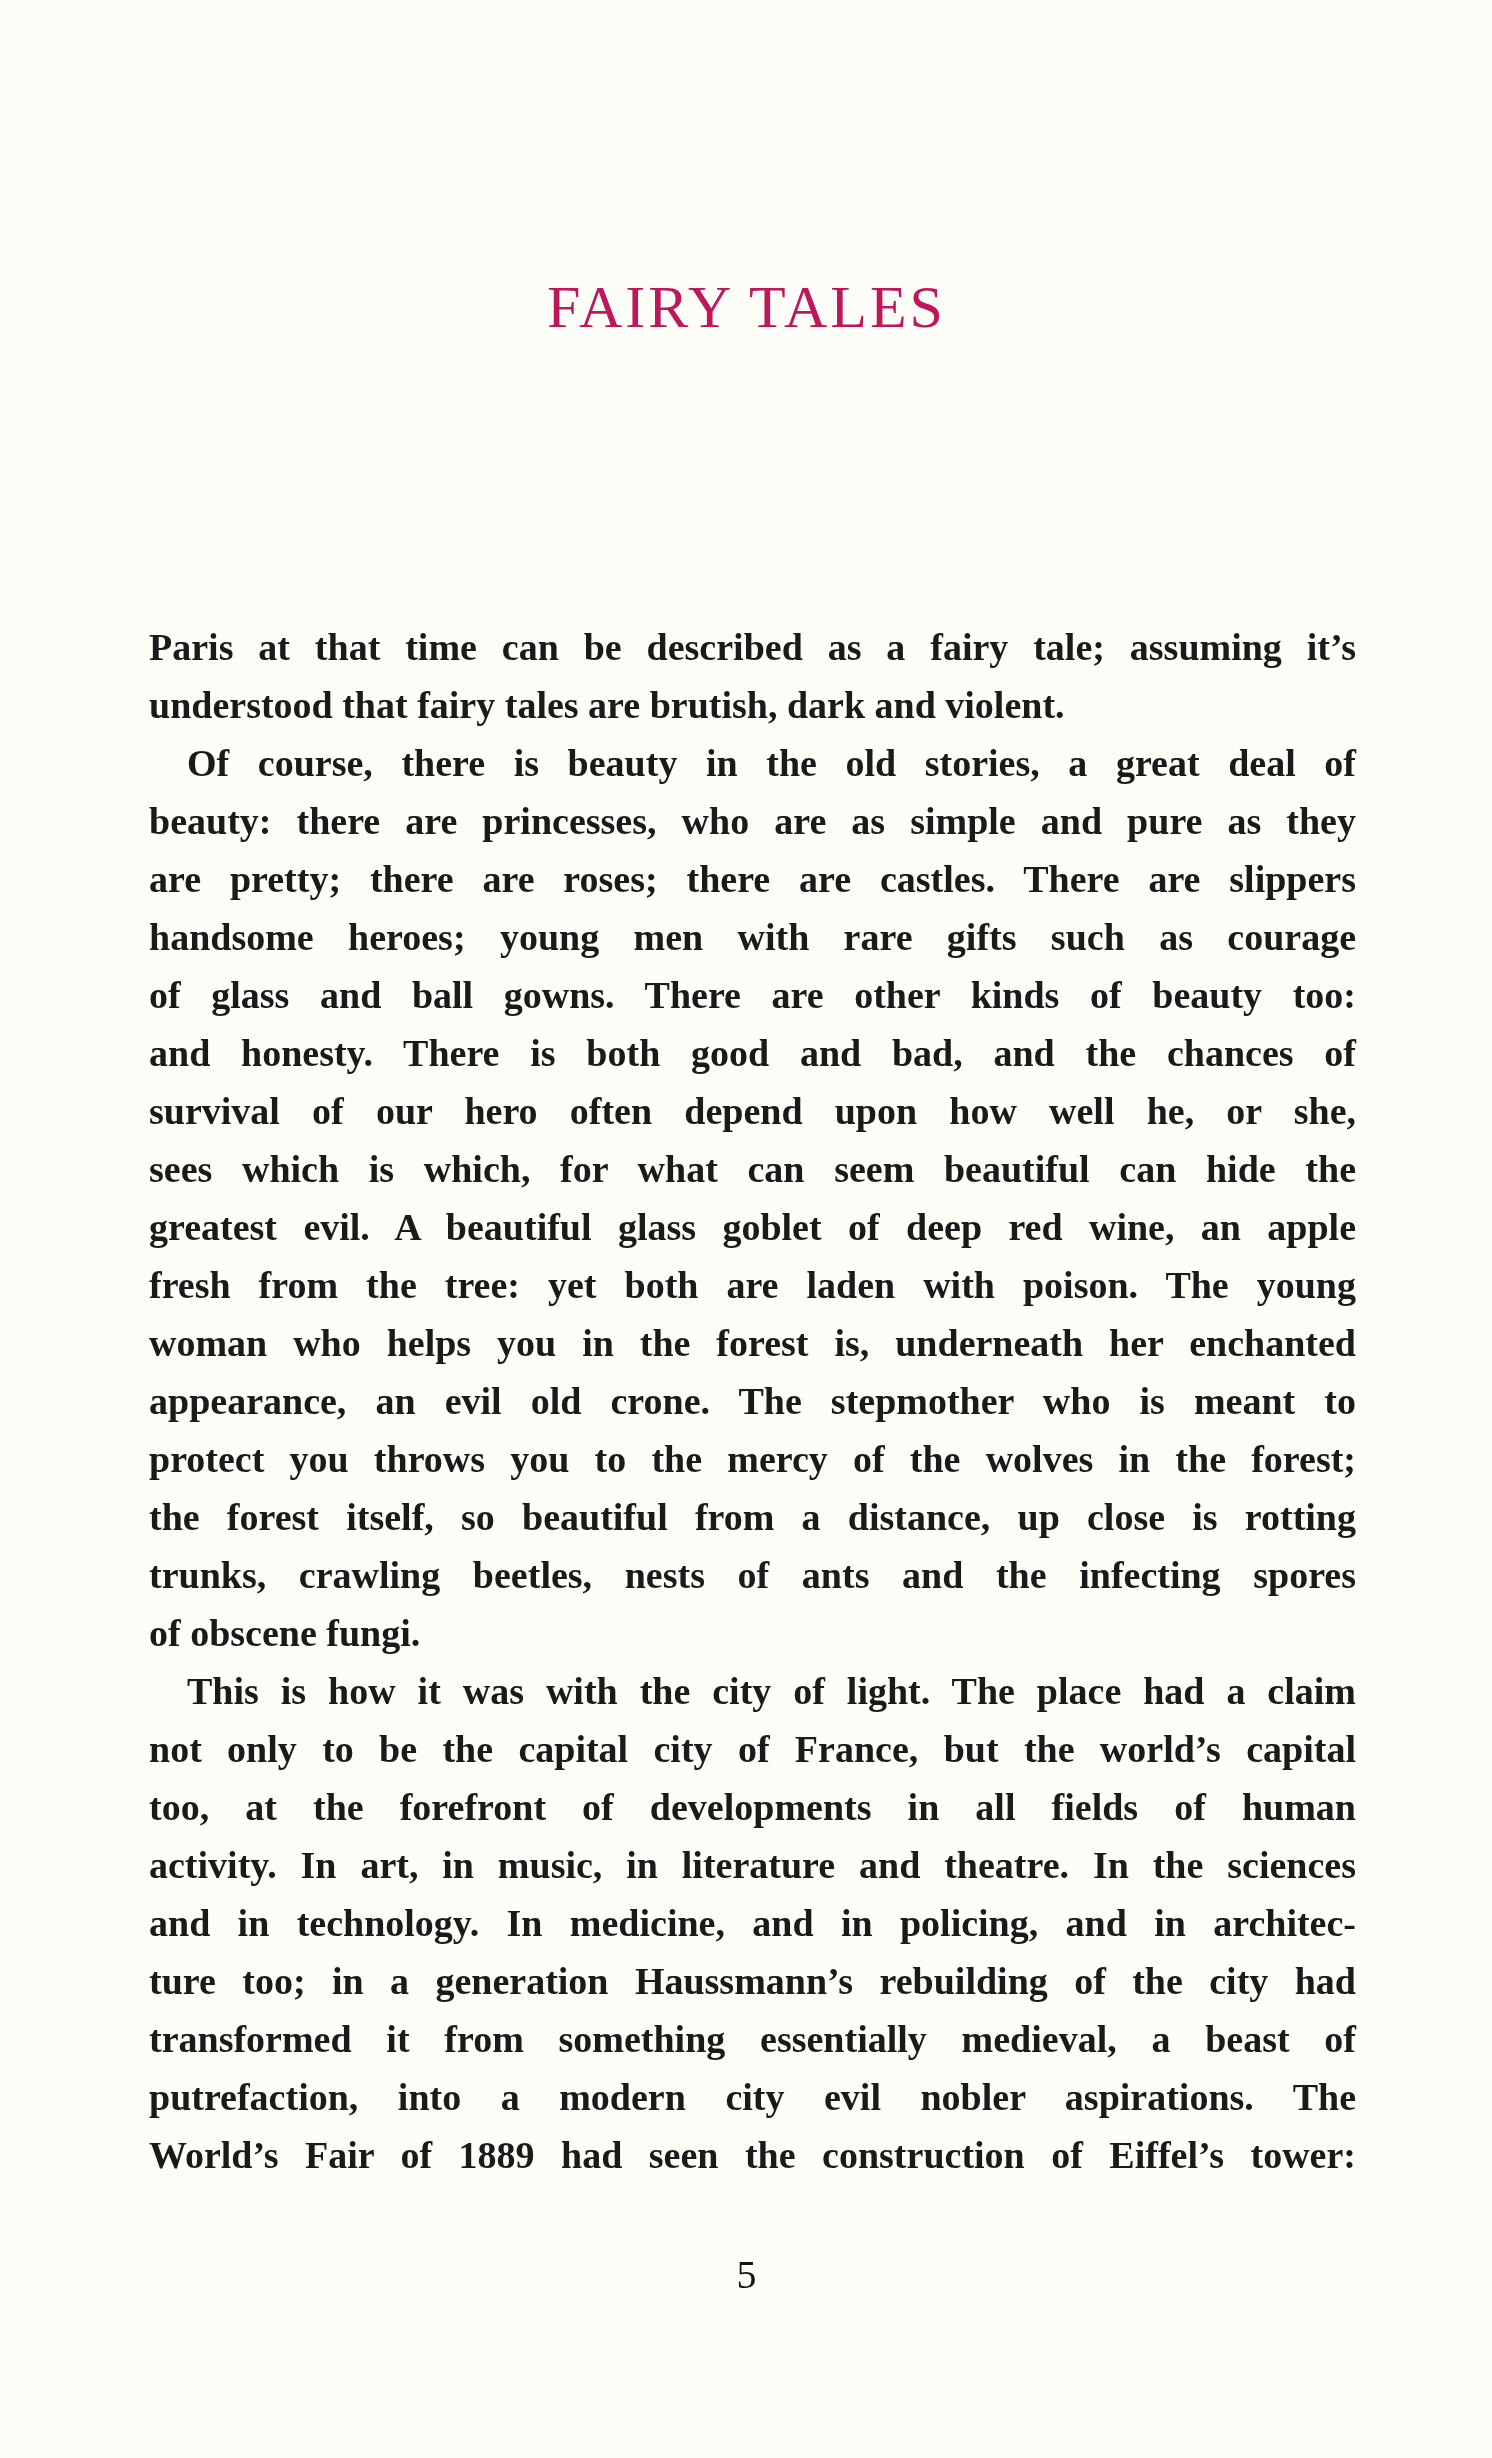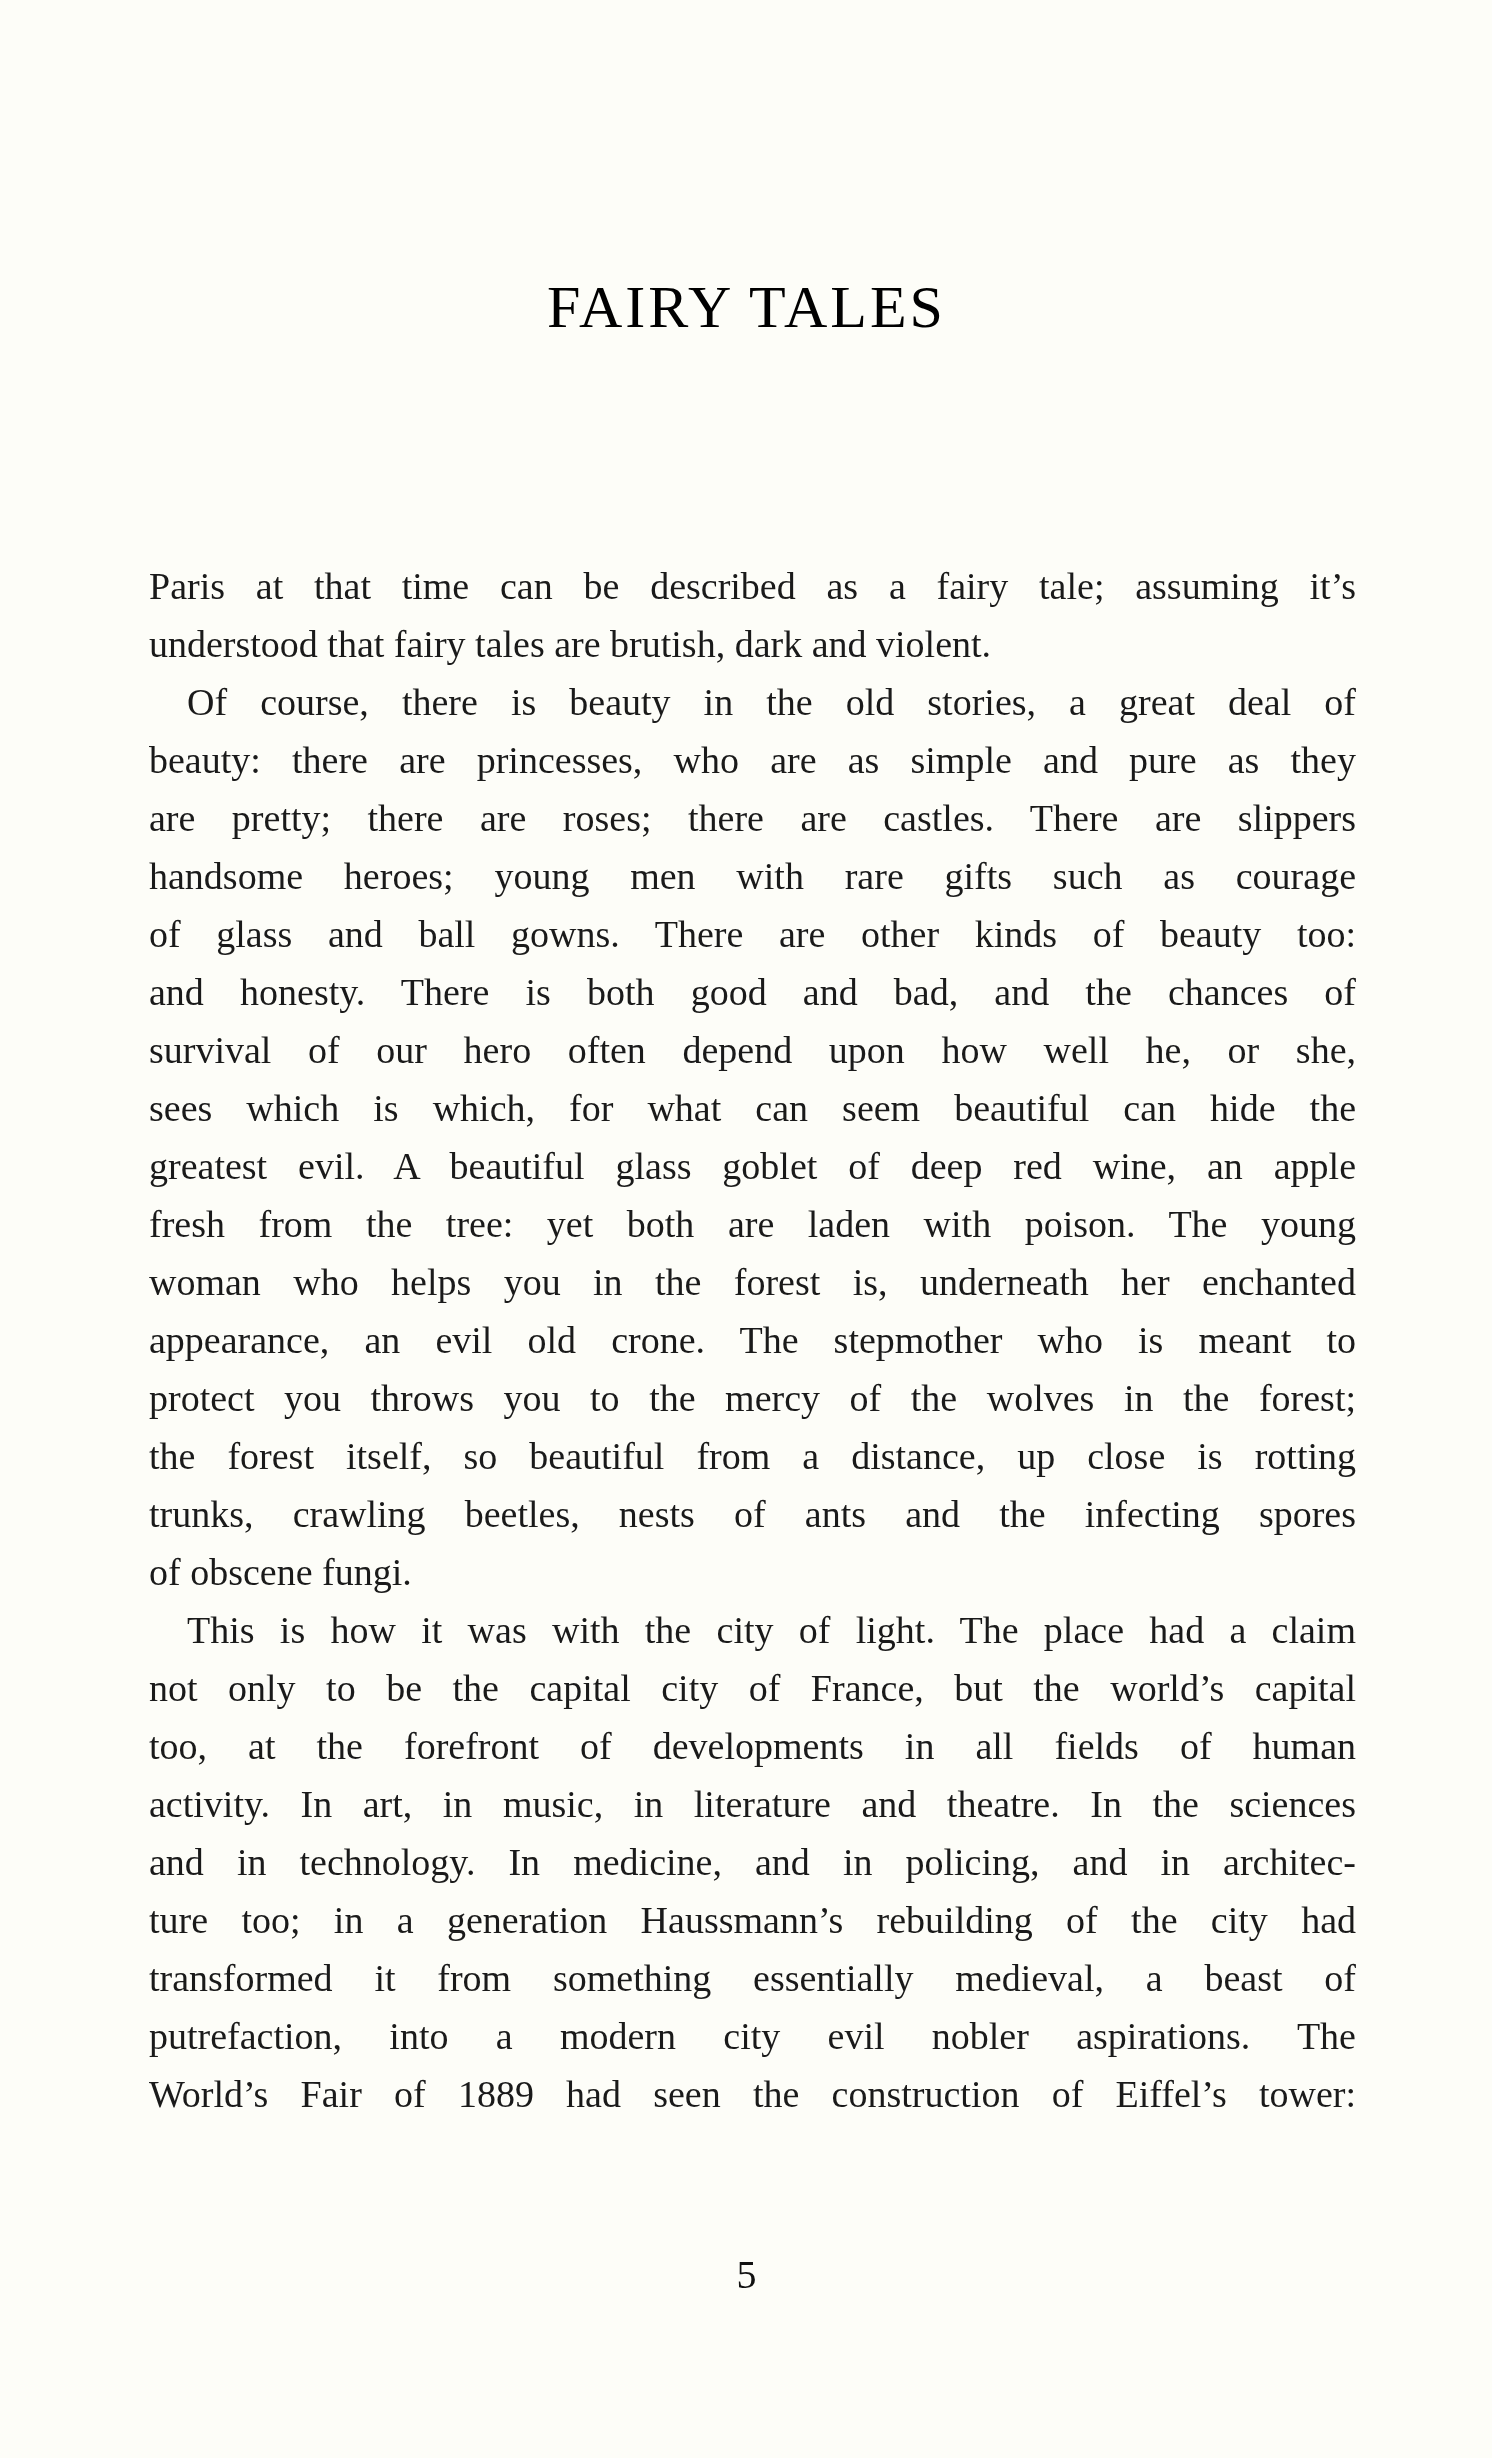--- a/index.html
+++ b/index.html
@@ -1,20 +1,20 @@
 <!DOCTYPE html>
 <html><head>
 <meta charset="utf-8">
 <style>
   html,body{margin:0;padding:0;}
   body{width:1493px;height:2459px;background:#fdfdf8;position:relative;overflow:hidden;
        font-family:"Liberation Serif","DejaVu Serif",serif;color:#1a1a1a;}
   .title{position:absolute;left:0;width:1493px;top:231px;text-align:center;
-         font-size:60px;letter-spacing:3px;color:#000000;line-height:72px;font-weight:normal;}
-  .body{position:absolute;left:149px;width:1207px;top:557px;}
+         font-size:60px;letter-spacing:3px;color:#be185d;line-height:72px;font-weight:normal;}
+  .body{position:absolute;left:149px;width:1207px;top:618px;font-weight:bold;}
   .line{height:58px;line-height:58px;font-size:38px;white-space:nowrap;
         text-align:justify;text-align-last:justify;}
   .line.last{text-align-last:left;}
   .line.indent{padding-left:38px;}
   .pageno{position:absolute;left:0;width:1493px;top:2251px;text-align:center;font-size:40px;color:#111;}
 </style>
 </head>
 <body>
 
 <h1 class="title">FAIRY TALES</h1>

